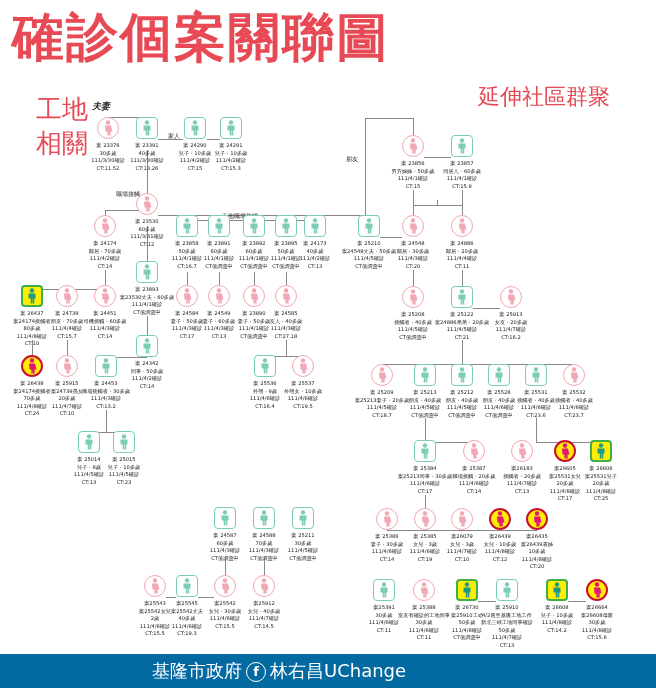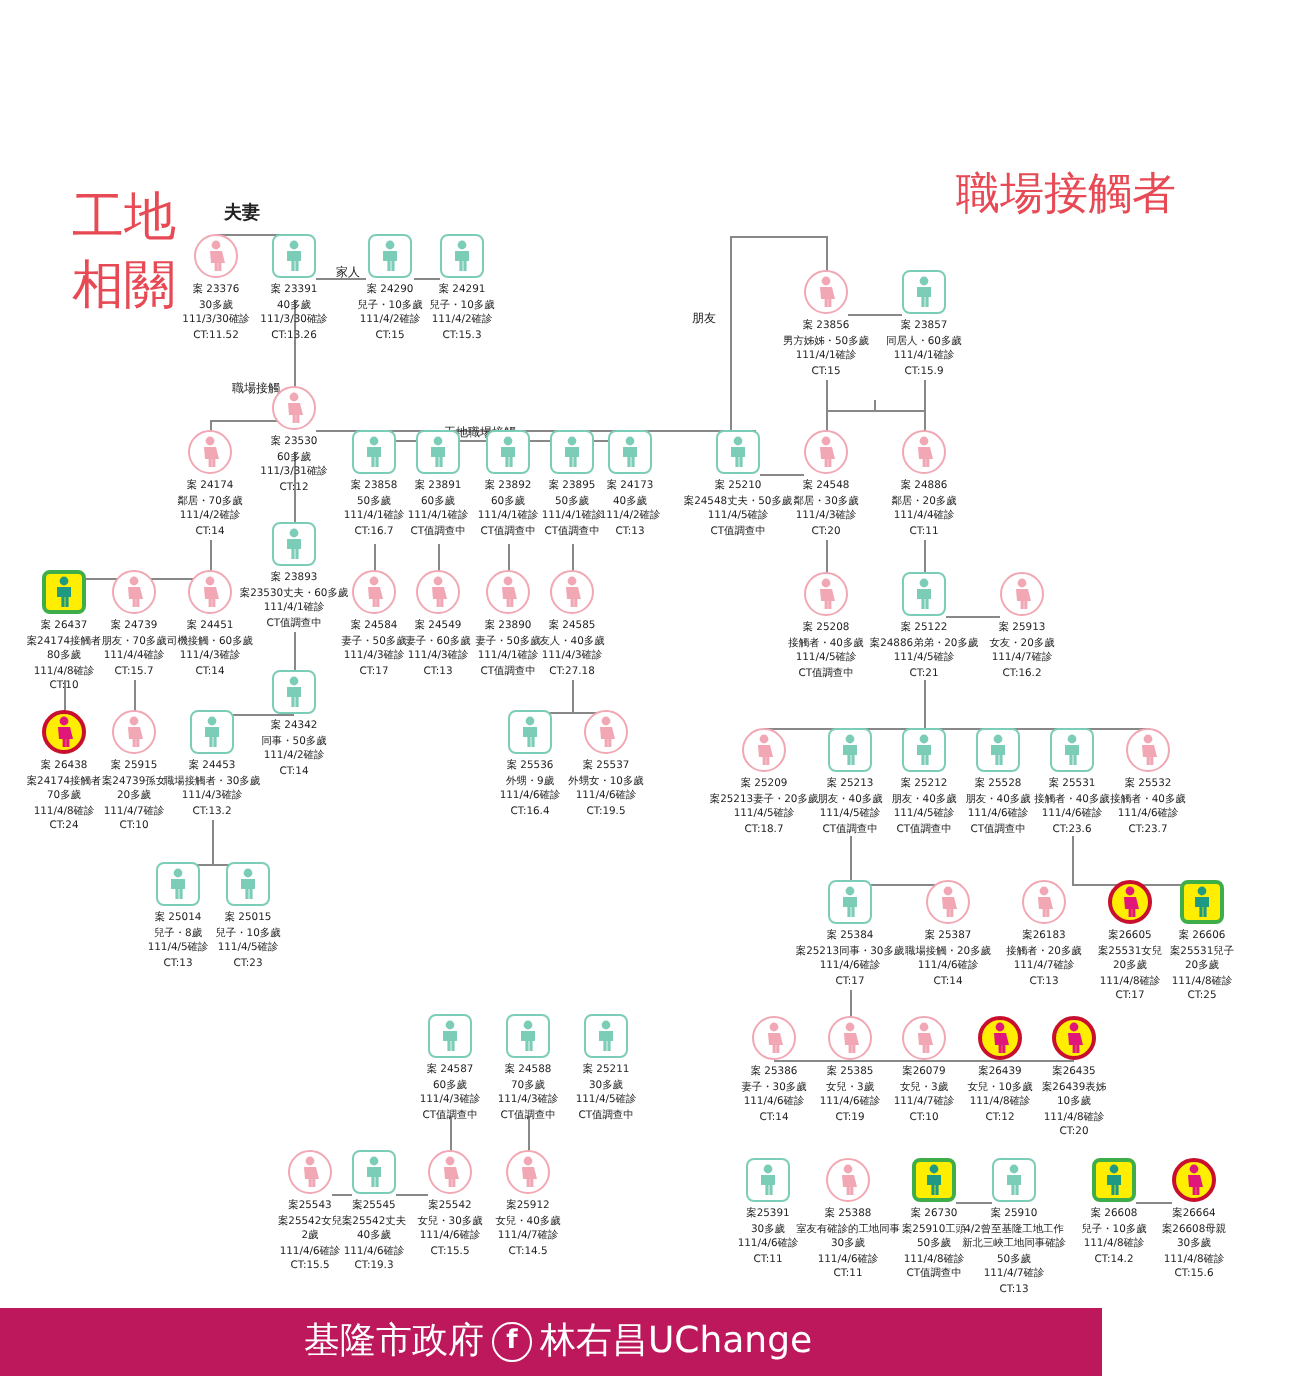--- a/index.html
+++ b/index.html
@@ -12,31 +12,32 @@
   .icon{width:22px;height:22px;margin:0 auto;position:relative;box-sizing:border-box;}
   .icon.f{border-radius:50%;border:1.5px solid #f1a7b4;background:#fff;}
   .icon.m{border-radius:4px;border:1.5px solid #7ccdb8;background:#fff;}
   .icon.f.hl{background:#ffee00;border:2px solid #c8102e;}
   .icon.m.hl{background:#ffee00;border:2px solid #3fae49;}
   .icon svg{position:absolute;left:50%;top:50%;transform:translate(-50%,-50%);}
   .label{font-size:5.2px;line-height:7.6px;color:#222;margin-top:3px;white-space:nowrap;}
   .rel{position:absolute;font-size:6px;color:#222;white-space:nowrap;}
   .rel.big{font-size:9px;font-weight:bold;}
   .line{position:absolute;background:#888;}
-  .footer{position:absolute;left:0;top:654px;width:551px;height:34px;background:#be185d;}
+  .footer{position:absolute;left:0;top:654px;width:656px;height:34px;background:#0369a1;}
   .footer-main{position:absolute;left:152px;top:4px;font-size:18px;color:#fff;white-space:nowrap;line-height:26px;}
   .fb{display:inline-block;width:18px;height:18px;border:1.5px solid #fff;border-radius:50%;text-align:center;font-size:13px;line-height:18px;vertical-align:middle;margin:0 4px;font-weight:bold;}
   .footer-date{position:absolute;left:520px;top:9px;font-size:11px;color:#ffd4d8;white-space:nowrap;}
 </style>
 </head>
 <body>
 
 <div id="canvas">
+  <div class="title">確診個案關聯圖</div>
   <div class="subtitle-left">工地相關</div>
-  <div class="subtitle-right">職場接觸者</div>
+  <div class="subtitle-right">延伸社區群聚</div>
   <div id="lines-layer">
       <div class="line" style="left: 108px; top: 117px; width: 1px; height: 11px;"></div>
       <div class="line" style="left: 108px; top: 117px; width: 40px; height: 1px;"></div>
       <div class="line" style="left: 147px; top: 117px; width: 1px; height: 11px;"></div>
       <div class="line" style="left: 158px; top: 139px; width: 25px; height: 1px;"></div>
       <div class="line" style="left: 207px; top: 139px; width: 13px; height: 1px;"></div>
       <div class="line" style="left: 147px; top: 150px; width: 1px; height: 53px;"></div>
       <div class="line" style="left: 158px; top: 215px; width: 220px; height: 1px;"></div>
       <div class="line" style="left: 105px; top: 210px; width: 1px; height: 16px;"></div>
       <div class="line" style="left: 105px; top: 210px; width: 42px; height: 1px;"></div>
@@ -100,21 +101,21 @@
       <div class="line" style="left: 425px; top: 495px; width: 1px; height: 24px;"></div>
       <div class="line" style="left: 387px; top: 530px; width: 150px; height: 1px;"></div>
       <div class="line" style="left: 478px; top: 601px; width: 18px; height: 1px;"></div>
       <div class="line" style="left: 568px; top: 601px; width: 18px; height: 1px;"></div>
       <div class="line" style="left: 166px; top: 597px; width: 10px; height: 1px;"></div>
       <div class="line" style="left: 198px; top: 597px; width: 16px; height: 1px;"></div>
       <div class="line" style="left: 225px; top: 558px; width: 1px; height: 28px;"></div>
       <div class="line" style="left: 264px; top: 558px; width: 1px; height: 28px;"></div>
     </div>
   <div id="rel-layer">
-      <div class="rel big" style="left: 112px; top: 100px;">夫妻</div>
+      <div class="rel big" style="left: 92px; top: 100px; font-style: italic;">夫妻</div>
       <div class="rel" style="left: 168px; top: 132px;">家人</div>
       <div class="rel" style="left: 116px; top: 190px;">職場接觸</div>
       <div class="rel" style="left: 222px; top: 212px;">工地職場接觸</div>
       <div class="rel" style="left: 346px; top: 155px;">朋友</div>
     </div>
   <div id="nodes-layer">
       <div class="node" style="left: 108px; top: 117px;">
         <div class="icon f">
           <svg width="12" height="16" viewBox="0 0 12 16">
             <circle cx="6" cy="2.5" r="2.2" fill="#f1a7b4"></circle>

